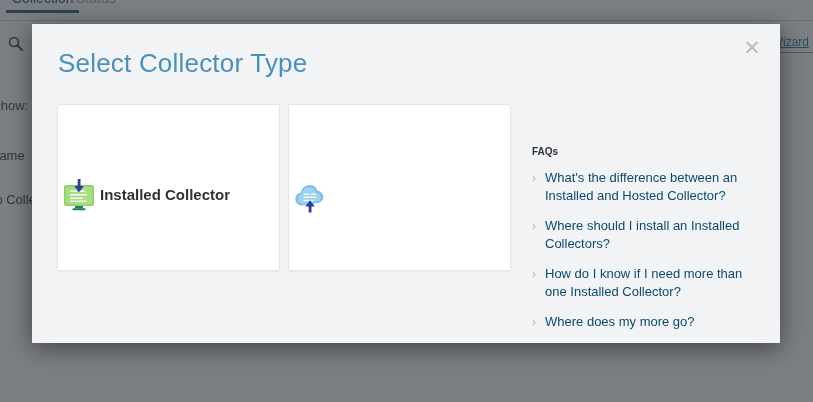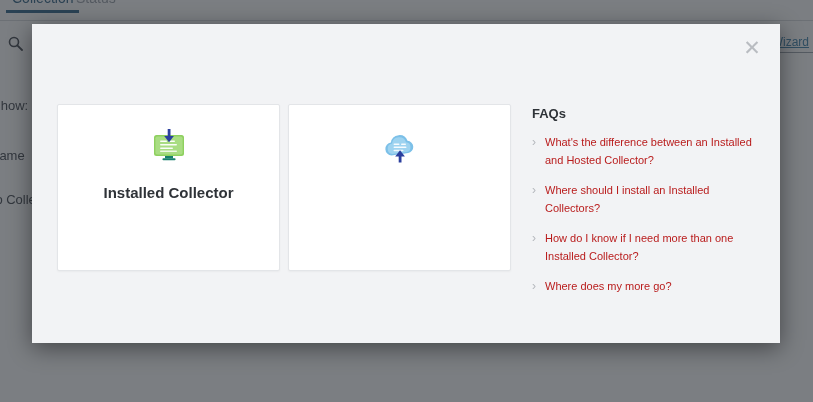--- a/index.html
+++ b/index.html
@@ -162,21 +162,21 @@
     gap: 8px;
   }
   .card {
     width: 223px;
     height: 167px;
     background: #ffffff;
     border: 1px solid #e3e5e8;
     border-radius: 2px;
     box-sizing: border-box;
     display: flex;
-    flex-direction: column;
+    flex-direction: row;
     align-items: center;
     cursor: pointer;
     box-shadow: 0 1px 2px rgba(0,0,0,0.04);
   }
   .card-icon {
     margin-top: 21px;
     height: 44px;
     display: flex;
     align-items: center;
     justify-content: center;
@@ -197,41 +197,42 @@
   }
 
   
   #faqs {
     position: absolute;
     left: 500px;
     top: 82px;
     width: 230px;
   }
   #faq-heading {
-    font-size: 13px;
+    font-size: 10px;
     font-weight: bold;
     color: #2f3338;
     margin-bottom: 12px;
+    margin-top: 40px;
   }
   .faq-item {
     display: flex;
     align-items: flex-start;
     margin-bottom: 12px;
     cursor: pointer;
   }
   .faq-chevron {
     flex: 0 0 auto;
     color: #b5b8bd;
     font-size: 12px;
     line-height: 18px;
     width: 13px;
   }
   .faq-text {
-    font-size: 11px;
-    color: #b91c1c;
+    font-size: 13px;
+    color: #0c4a6e;
     line-height: 18px;
   }
 </style>
 </head>
 <body>
 
 <div id="bg-app">
 
   <div id="bg-tabs">
     <div class="bg-tab active" id="bg-tab-collection">Collection</div>
@@ -256,20 +257,21 @@
   <a id="bg-wizard-link" href="#">Wizard</a>
   <div id="bg-hr"></div>
 </div>
 
 <div id="overlay"></div>
 
 <div id="modal">
 
   <div id="modal-close">✕</div>
 
+  <div id="modal-title">Select Collector Type</div>
 
   <div id="cards">
 
     <div class="card">
       <div class="card-icon">
         <svg width="42" height="42" viewBox="0 0 42 42">
 
           <rect x="6" y="8" width="30" height="21" rx="2.5" fill="#8ed05f"></rect>
           <rect x="7.4" y="9.4" width="27.2" height="18.2" rx="1.8" fill="#a9dd83"></rect>
 

